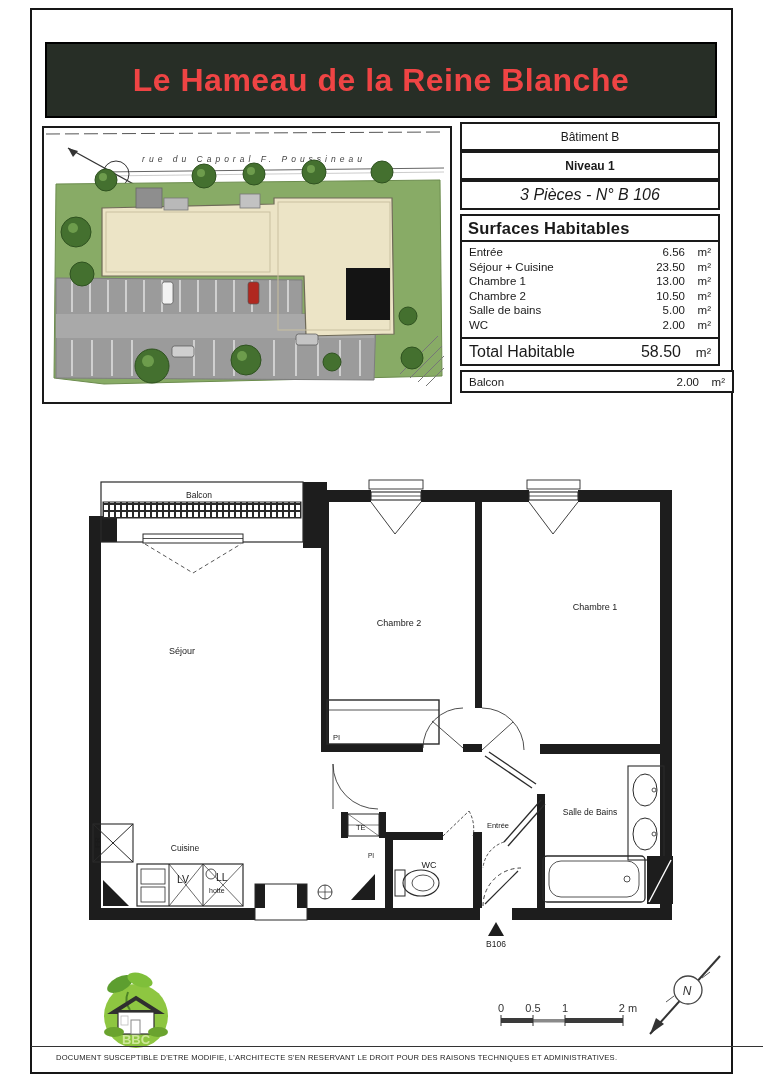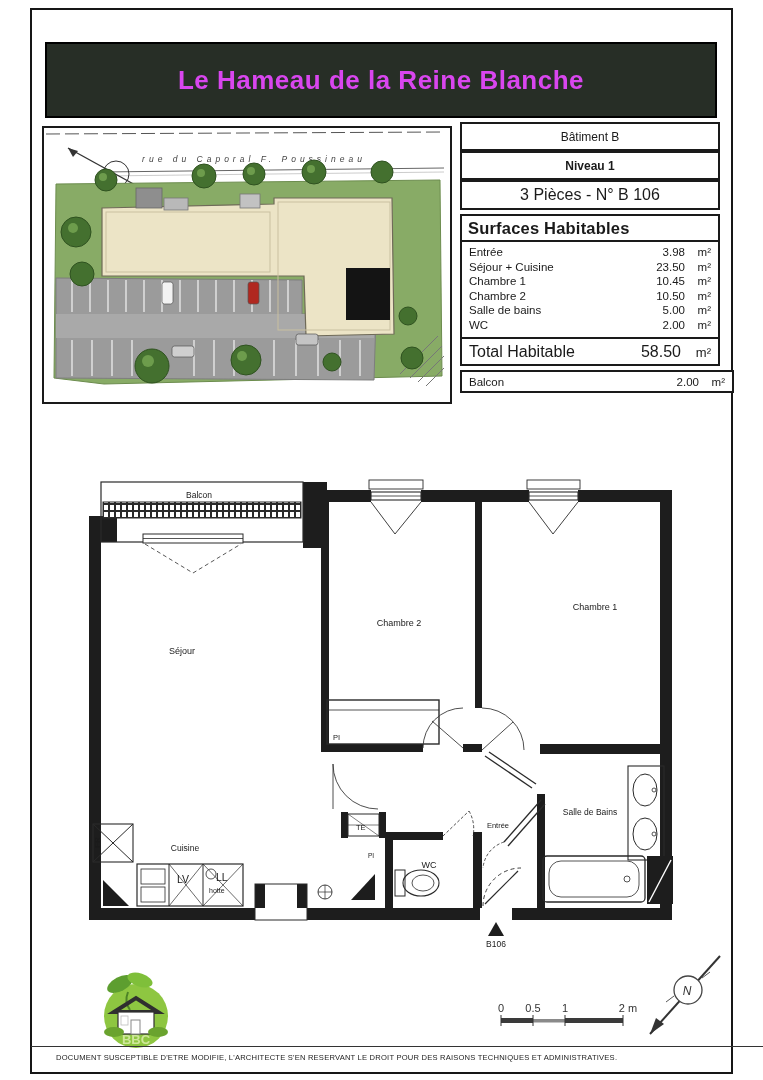--- a/index.html
+++ b/index.html
@@ -2,29 +2,29 @@
 <html><head>
 <meta charset="utf-8">
 <style>
   html,body{margin:0;padding:0;background:#fff;}
   body{width:763px;height:1080px;position:relative;font-family:"Liberation Sans",sans-serif;color:#1a1a1a;overflow:hidden;}
   .abs{position:absolute;}
   #page-border{left:30px;top:8px;width:699px;height:1062px;border:2px solid #161616;}
   
   #title-bar{left:45px;top:42px;width:668px;height:72px;background:#272e26;border:2px solid #000;
     display:flex;align-items:center;justify-content:center;}
-  #title-bar span{color:#d946ef;font-size:26px;font-weight:bold;letter-spacing:.5px;white-space:nowrap;}
+  #title-bar span{color:#ef4444;font-size:32px;font-weight:bold;letter-spacing:.5px;white-space:nowrap;}
   
   #site-plan{left:42px;top:126px;width:406px;height:274px;border:2px solid #1a1a1a;background:#fff;}
   
   .info-box{left:460px;width:256px;border:2px solid #1a1a1a;background:#fff;
     display:flex;align-items:center;justify-content:center;font-size:12px;}
   #info-batiment{top:122px;height:25px;}
   #info-niveau{top:151px;height:25px;font-weight:bold;}
-  #info-pieces{top:180px;height:26px;font-size:16px;}
+  #info-pieces{top:180px;height:26px;font-size:16px;font-style:italic;}
   
   #surfaces-box{left:460px;top:214px;width:256px;border:2px solid #1a1a1a;background:#fff;}
   #surfaces-header{font-size:16.5px;font-weight:bold;padding:3px 6px 2px 6px;border-bottom:2px solid #1a1a1a;letter-spacing:.2px;}
   .srow{display:flex;font-size:11.5px;line-height:14.6px;padding:0 7px;}
   .srow .lbl{flex:1;}
   .srow .val{width:42px;text-align:right;}
   .srow .unit{width:26px;text-align:right;}
   #surfaces-rows{padding:3px 0 4px 0;}
   #total-row{display:flex;border-top:2px solid #1a1a1a;font-size:16px;padding:4px 7px 3px 7px;align-items:baseline;}
   #total-row .lbl{flex:1;}
@@ -156,31 +156,31 @@
 </div>
 <div class="abs info-box" id="info-pieces">
   <span>3 Pièces - N° B 106</span>
 </div>
 
 <div class="abs" id="surfaces-box">
   <div id="surfaces-header">Surfaces Habitables</div>
   <div id="surfaces-rows">
     <div class="srow">
       <span class="lbl">Entrée</span>
-      <span class="val">3.98</span>
+      <span class="val">6.56</span>
       <span class="unit">m²</span>
     </div>
     <div class="srow">
       <span class="lbl">Séjour + Cuisine</span>
       <span class="val">23.50</span>
       <span class="unit">m²</span>
     </div>
     <div class="srow">
       <span class="lbl">Chambre 1</span>
-      <span class="val">10.45</span>
+      <span class="val">13.00</span>
       <span class="unit">m²</span>
     </div>
     <div class="srow">
       <span class="lbl">Chambre 2</span>
       <span class="val">10.50</span>
       <span class="unit">m²</span>
     </div>
     <div class="srow">
       <span class="lbl">Salle de bains</span>
       <span class="val">5.00</span>

